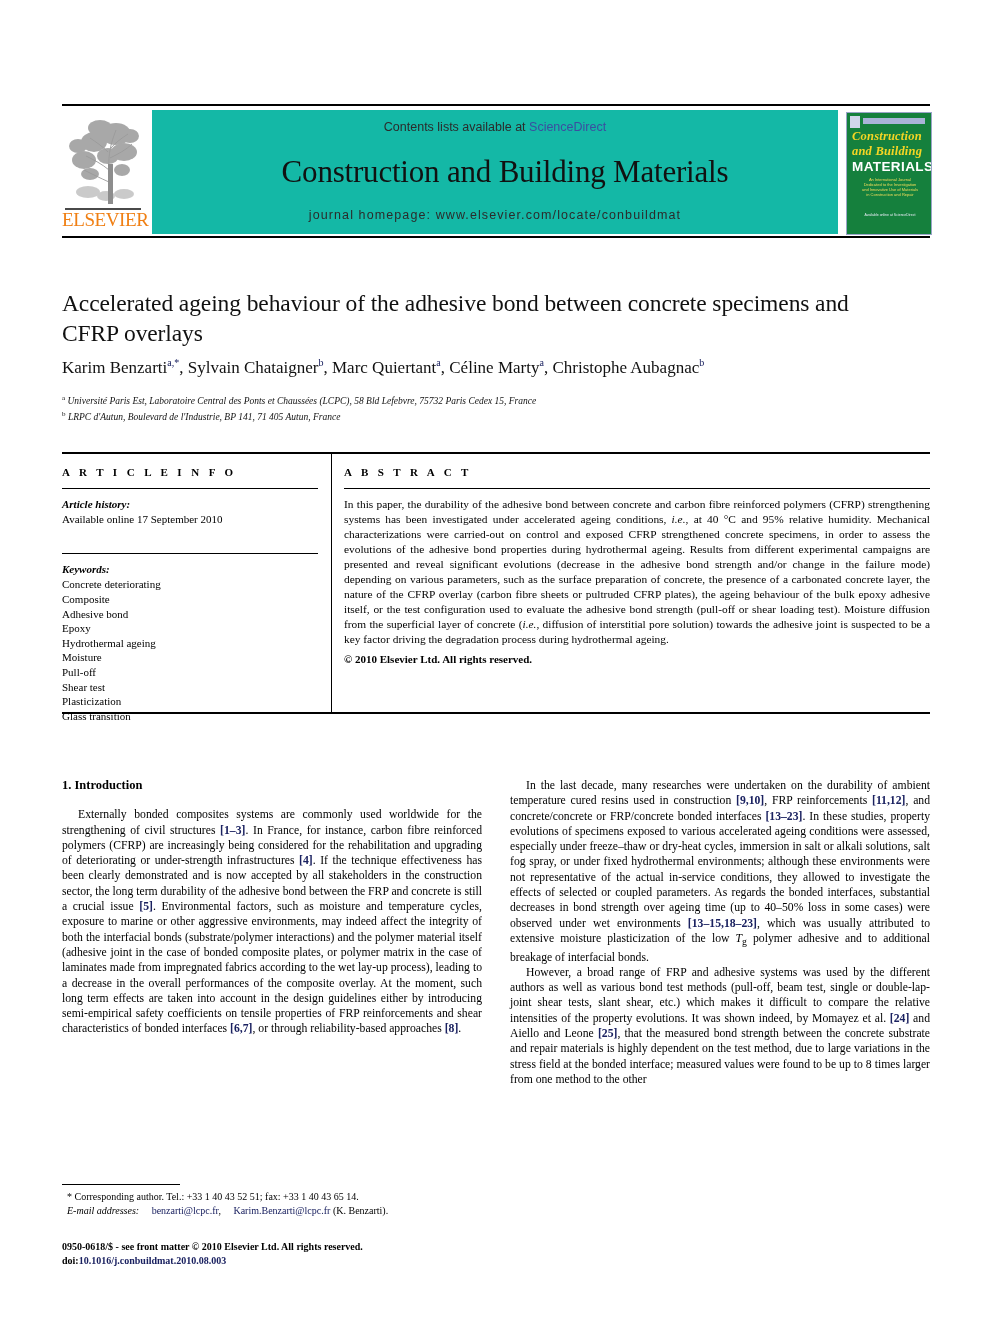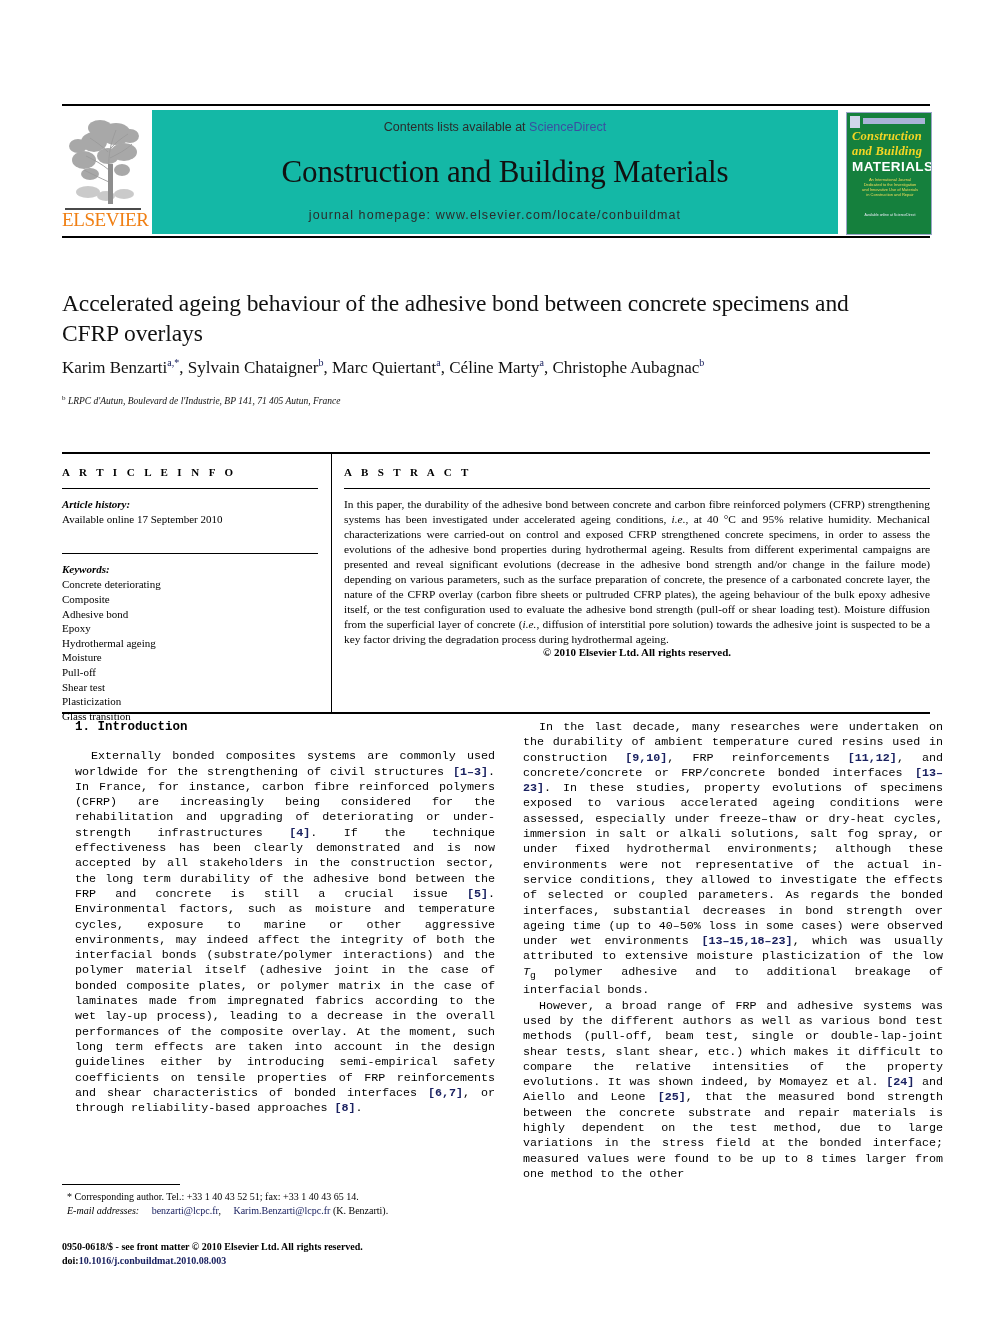--- a/index.html
+++ b/index.html
@@ -279,21 +279,22 @@
   }
   .abstract-body {
     font-family: "Liberation Serif", serif;
     font-size: 11.4px;
     line-height: 14.9px;
     text-align: justify;
     color: #000;
   }
   .abstract-body i { font-style: italic; }
   .copyright {
-    text-align: center;
+    margin-top: 7px;
+    text-align: left;
     font-family: "Liberation Serif", serif;
     font-weight: bold;
     font-size: 11px;
   }
   .body-rule {
     position: absolute;
     left: 62px; top: 712px;
     width: 868px;
     height: 1.5px;
     background: #000;
@@ -301,28 +302,27 @@
   .info-vrule {
     position: absolute;
     left: 331px; top: 452px;
     width: 1px; height: 261px;
     background: #000;
   }
 
   
   .col {
     position: absolute;
-    top: 720px;
+    top: 778px;
     width: 420px;
-    font-family: Liberation Mono, monospace;
+    font-family: Liberation Serif, serif;
     font-size: 11.7px;
     line-height: 15.3px;
     text-align: justify;
     color: #000;
-    margin-left: 13px;
   }
   .col-left  { left: 62px; }
   .col-right { left: 510px; }
   .sec-head {
     font-weight: bold;
     font-size: 12.5px;
     margin: 0 0 14px 0;
     text-align: left;
   }
   .col p {
@@ -431,20 +431,21 @@
 
   <div class="authors">
     <span>Karim Benzarti<sup>a,*</sup></span>,
     <span>Sylvain Chataigner<sup>b</sup></span>,
     <span>Marc Quiertant<sup>a</sup></span>,
     <span>Céline Marty<sup>a</sup></span>,
     <span>Christophe Aubagnac<sup>b</sup></span>
   </div>
 
   <div class="affil">
+    <div><sup>a</sup> <span>Université Paris Est, Laboratoire Central des Ponts et Chaussées (LCPC), 58 Bld Lefebvre, 75732 Paris Cedex 15, France</span></div>
     <div><sup>b</sup> <span>LRPC d'Autun, Boulevard de l'Industrie, BP 141, 71 405 Autun, France</span></div>
   </div>
 
   <div class="info-rule"></div>
   <div class="info-vrule"></div>
 
   <div class="info-col">
     <div class="section-caps">A R T I C L E    I N F O</div>
     <div class="thin-rule heavy"></div>
     <div class="info-label">Article history:</div>

